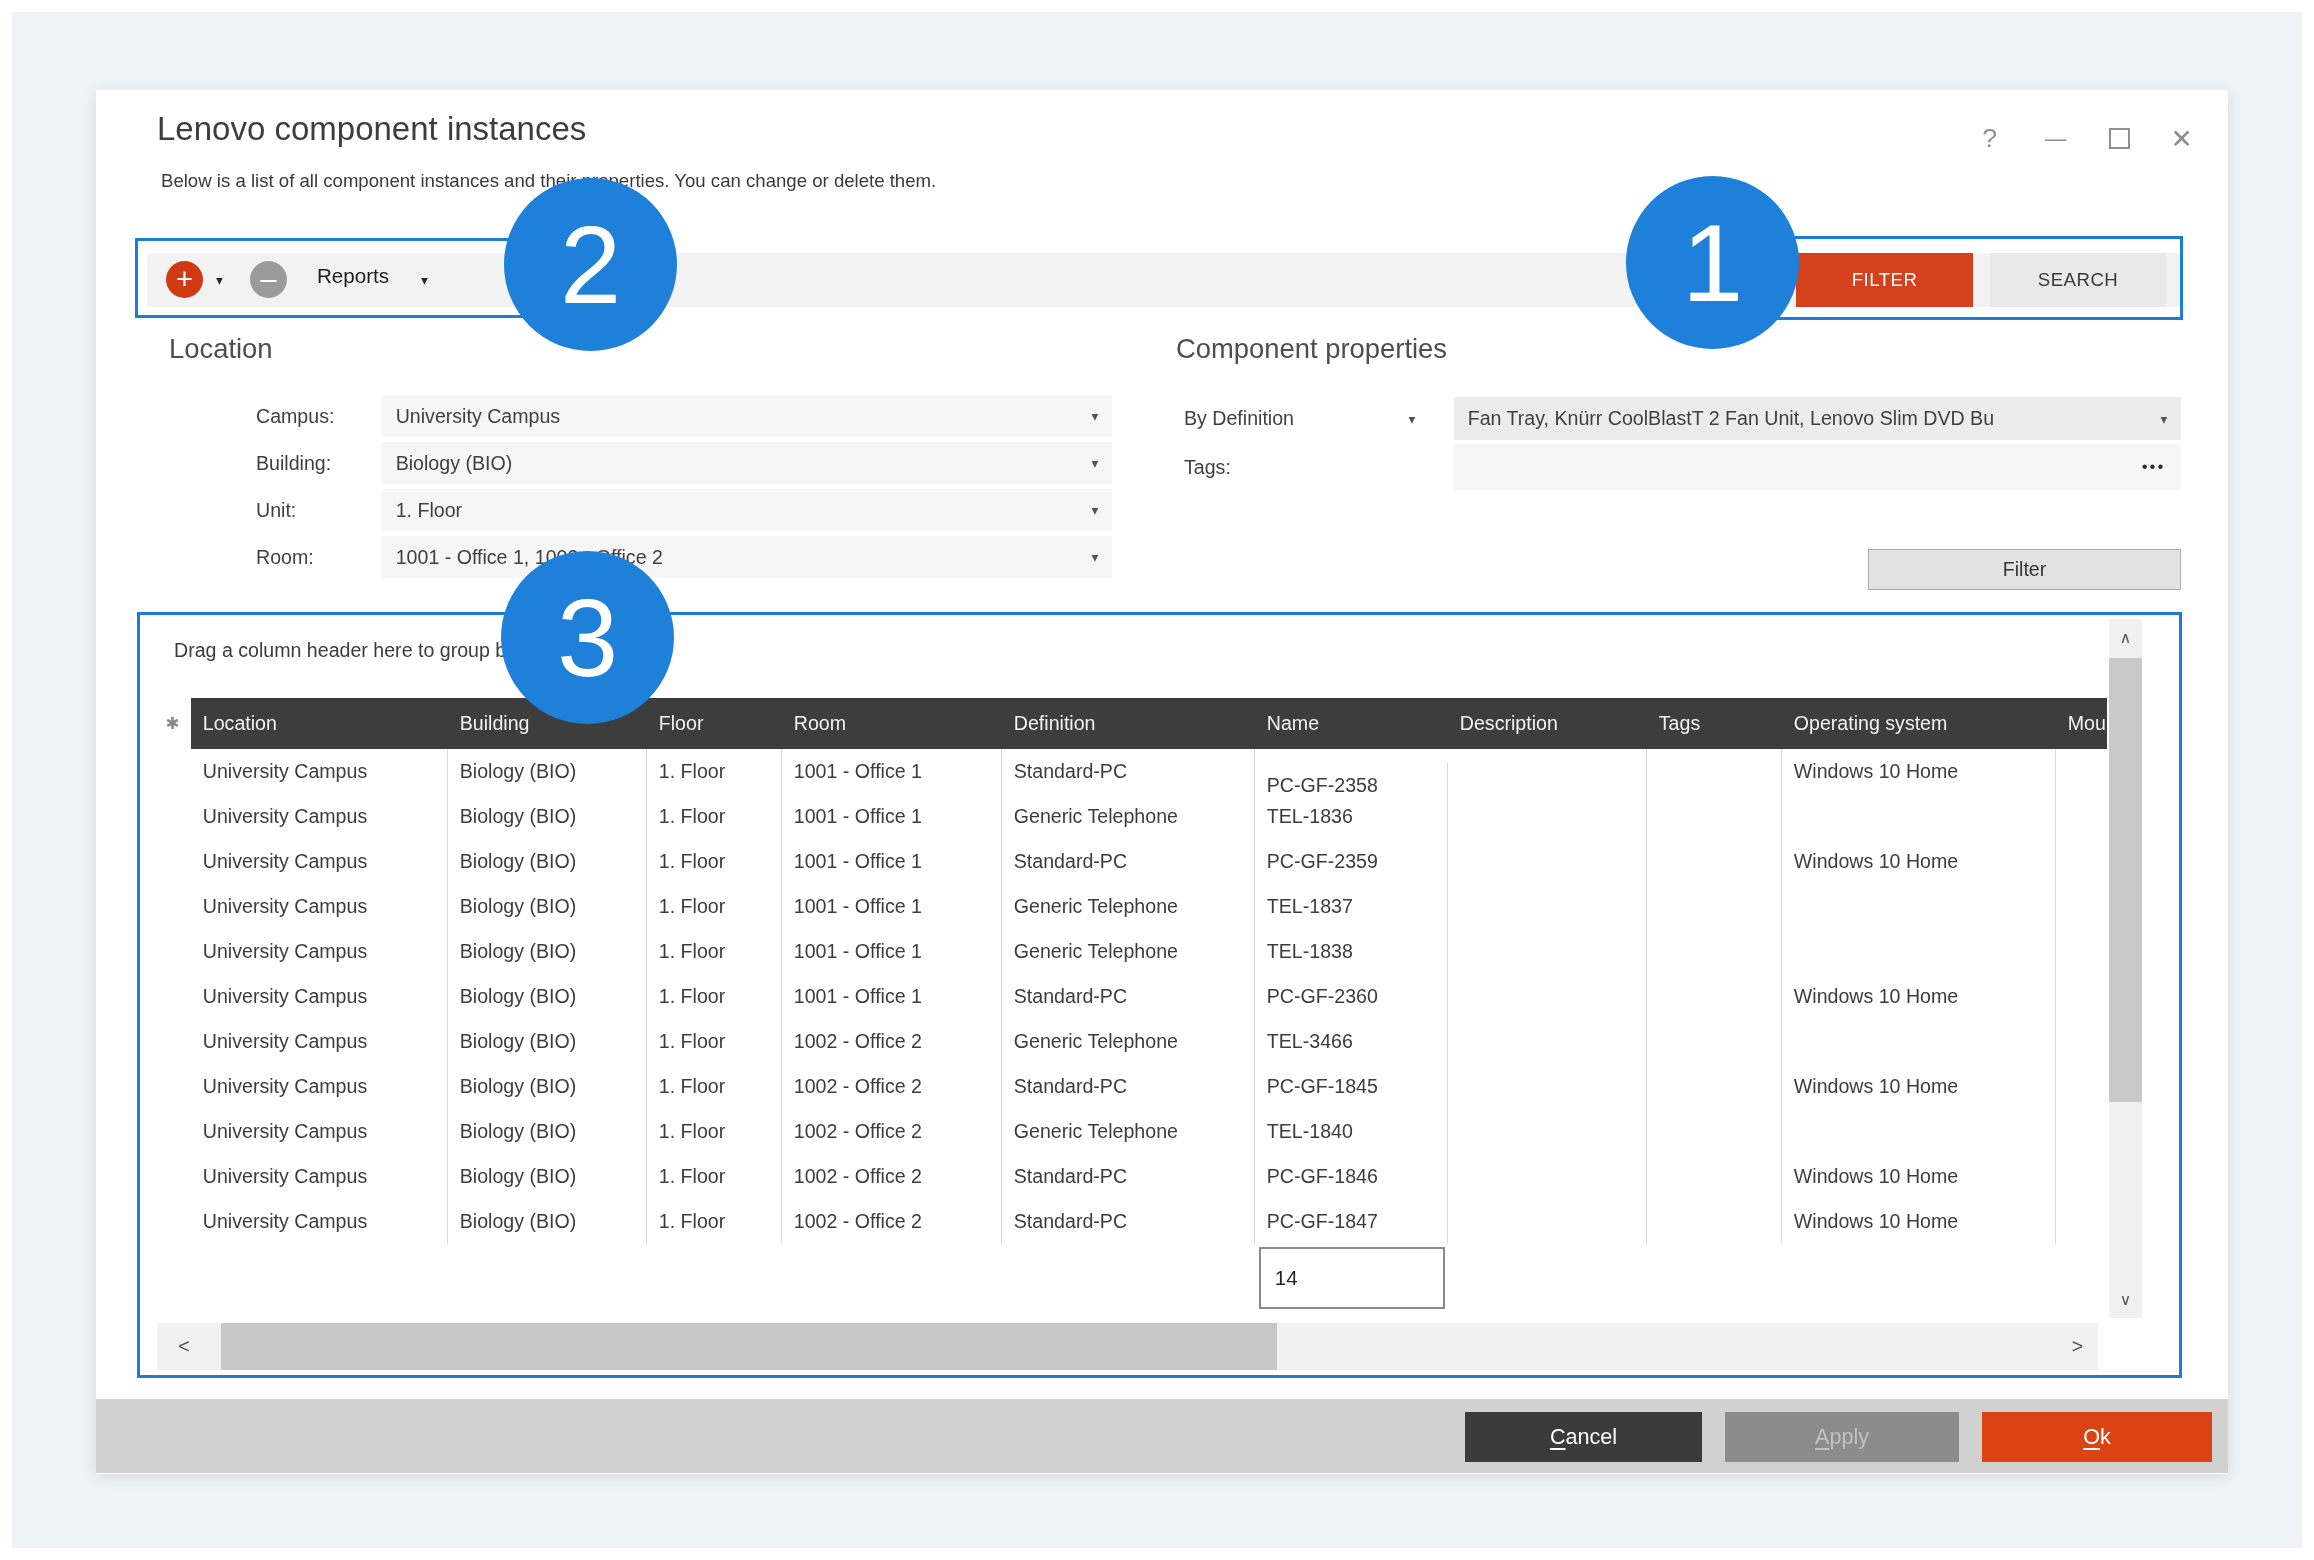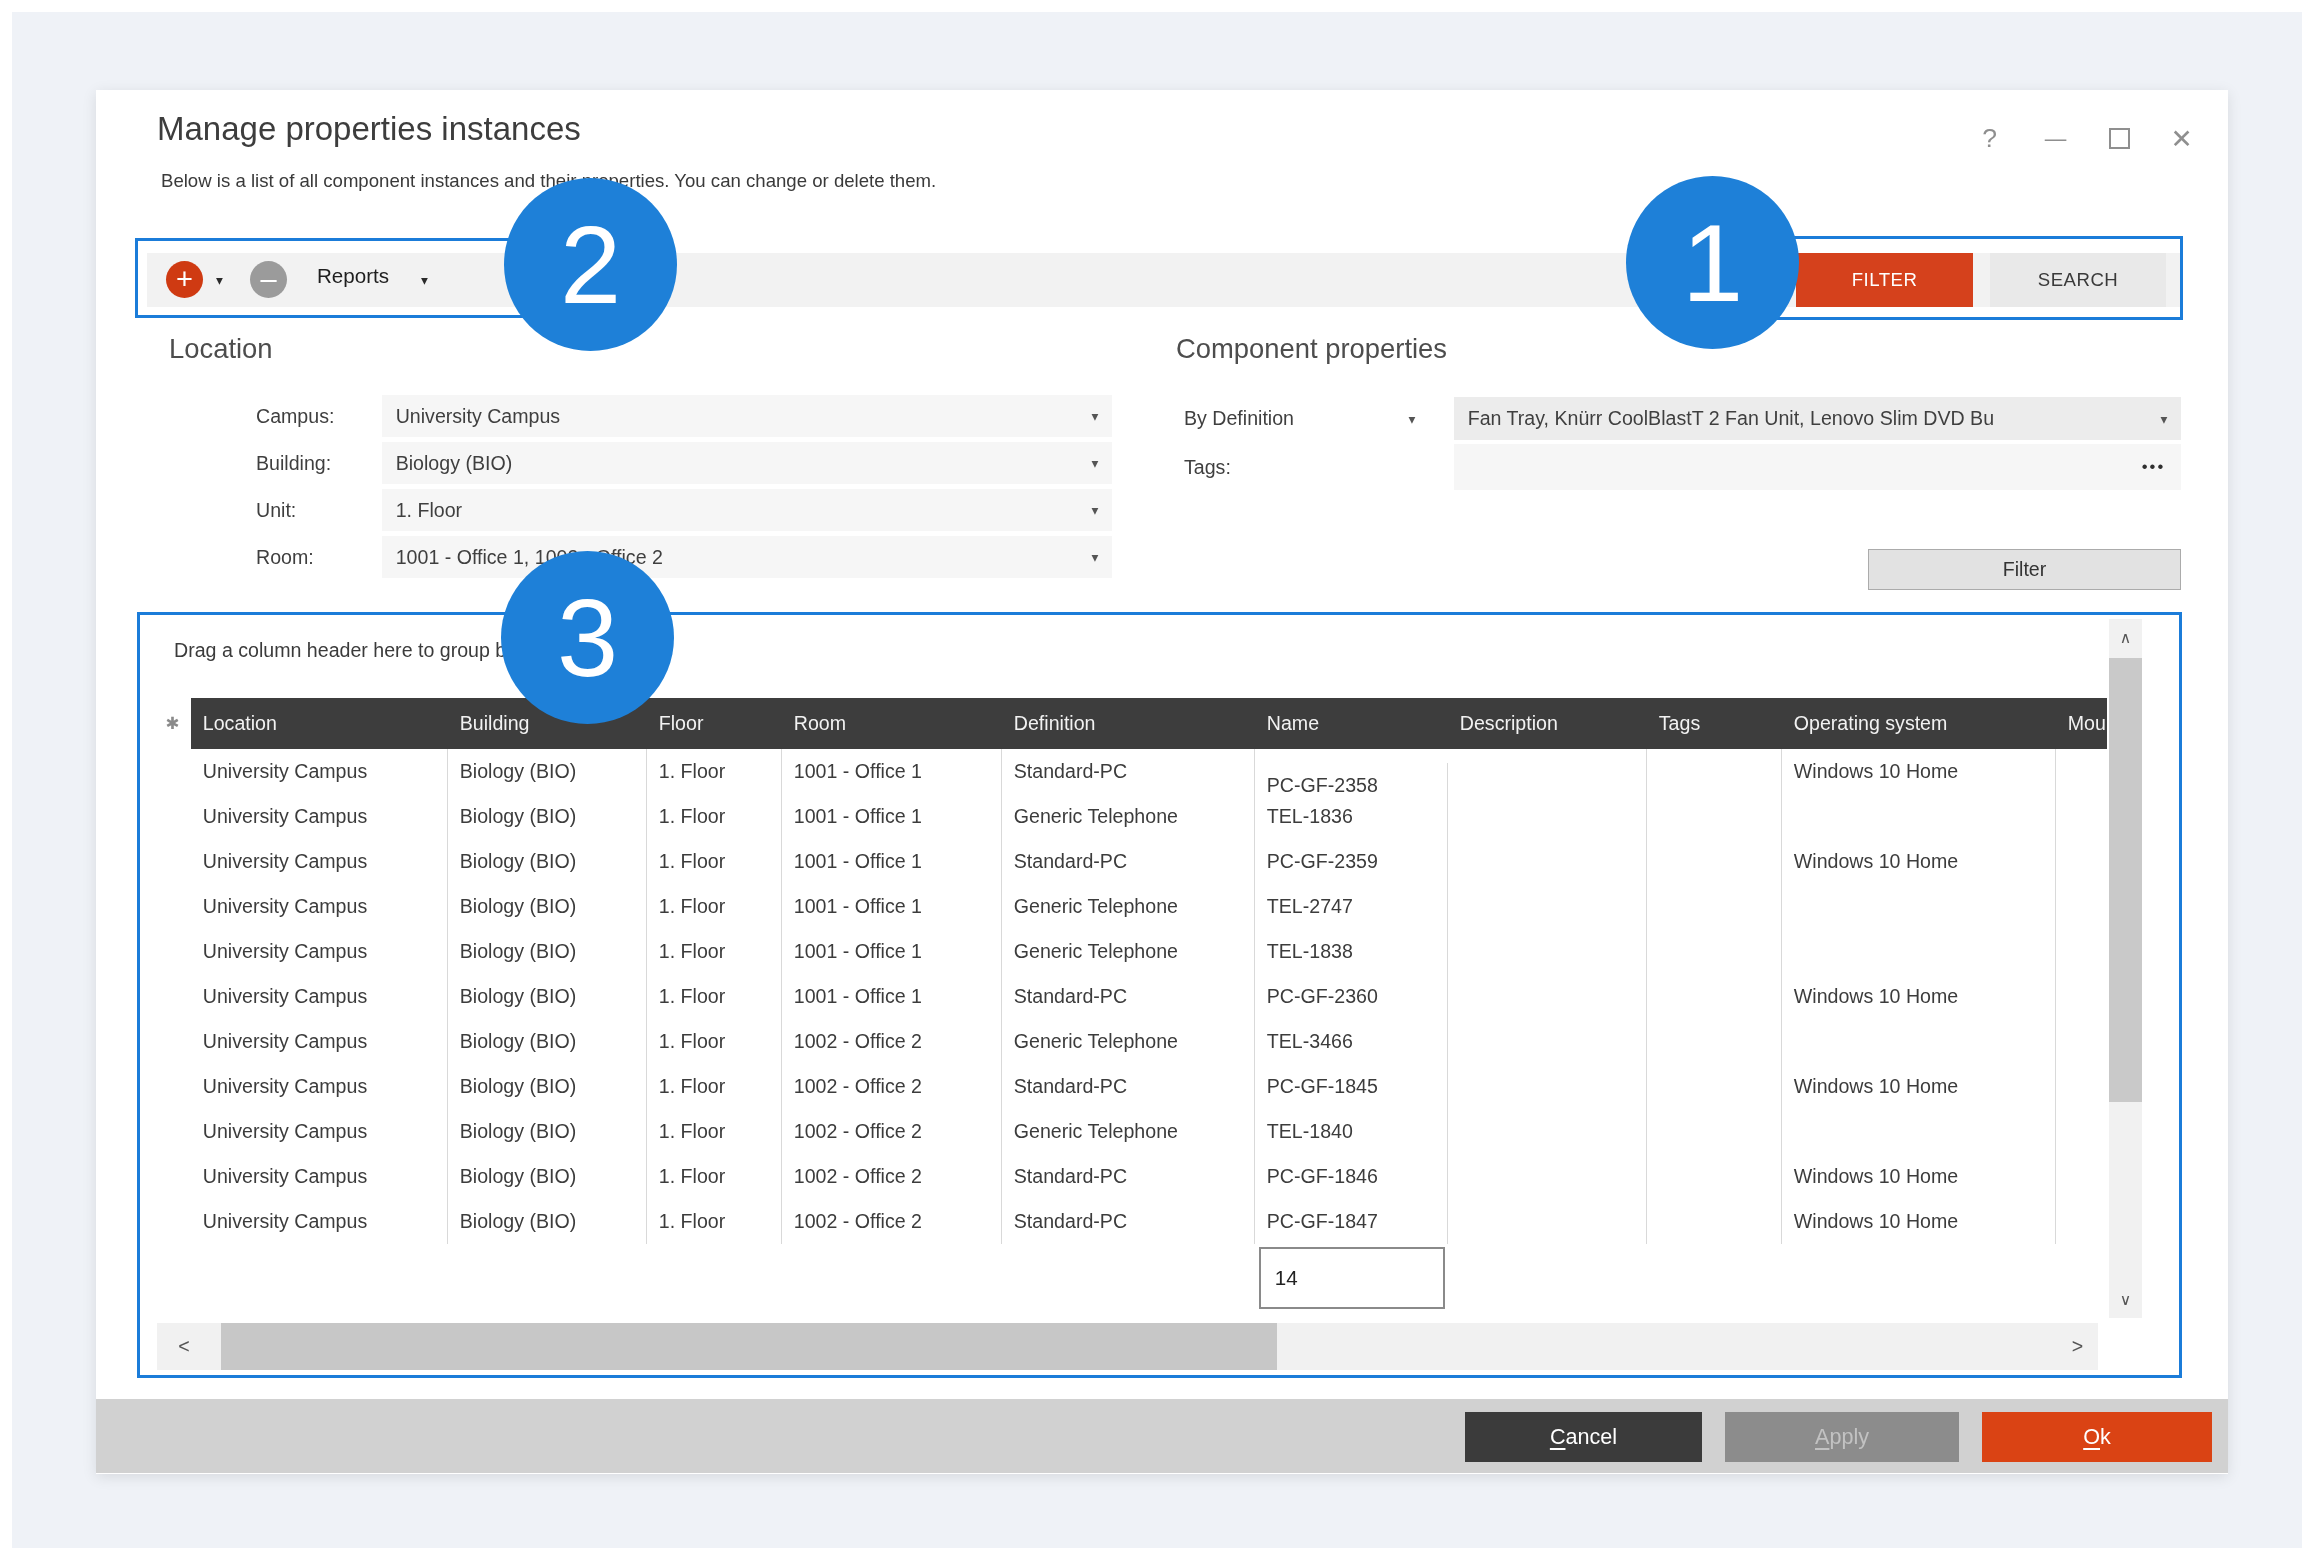--- a/index.html
+++ b/index.html
@@ -102,21 +102,21 @@
   .circle-2 { left:504px;  top:178px; }
   .circle-3 { left:501px;  top:551px; }
 </style>
 </head>
 <body>
 
 <div class="page-bg"></div>
 
 <div class="dialog">
 
-  <div class="abs title">Manage properties instances</div>
+  <div class="abs title">Lenovo component instances</div>
   <div class="abs subtitle">Below is a list of all component instances and their properties. You can change or delete them.</div>
 
   <div class="abs winctl" style="left:1872px;">
     <span>?</span>
   </div>
   <div class="abs winctl" style="left:1938px; font-size:21.6px;">
     <span>—</span>
   </div>
   <div class="abs winctl" style="left:2002px;">
     <span class="maxbox"></span>
@@ -233,21 +233,21 @@
         <div class="td" style="width: 135px;"></div>
         <div class="td" style="width: 274px;">Windows 10 Home</div>
         <div class="td" style="width: 51px;"></div>
       </div>
       <div class="tr">
         <div class="td" style="width: 257px;">University Campus</div>
         <div class="td" style="width: 199px;">Biology (BIO)</div>
         <div class="td" style="width: 135px;">1. Floor</div>
         <div class="td" style="width: 220px;">1001 - Office 1</div>
         <div class="td" style="width: 253px;">Generic Telephone</div>
-        <div class="td" style="width: 193px;">TEL-2747</div>
+        <div class="td" style="width: 193px;">TEL-1837</div>
         <div class="td" style="width: 199px;"></div>
         <div class="td" style="width: 135px;"></div>
         <div class="td" style="width: 274px;"></div>
         <div class="td" style="width: 51px;"></div>
       </div>
       <div class="tr">
         <div class="td" style="width: 257px;">University Campus</div>
         <div class="td" style="width: 199px;">Biology (BIO)</div>
         <div class="td" style="width: 135px;">1. Floor</div>
         <div class="td" style="width: 220px;">1001 - Office 1</div>

